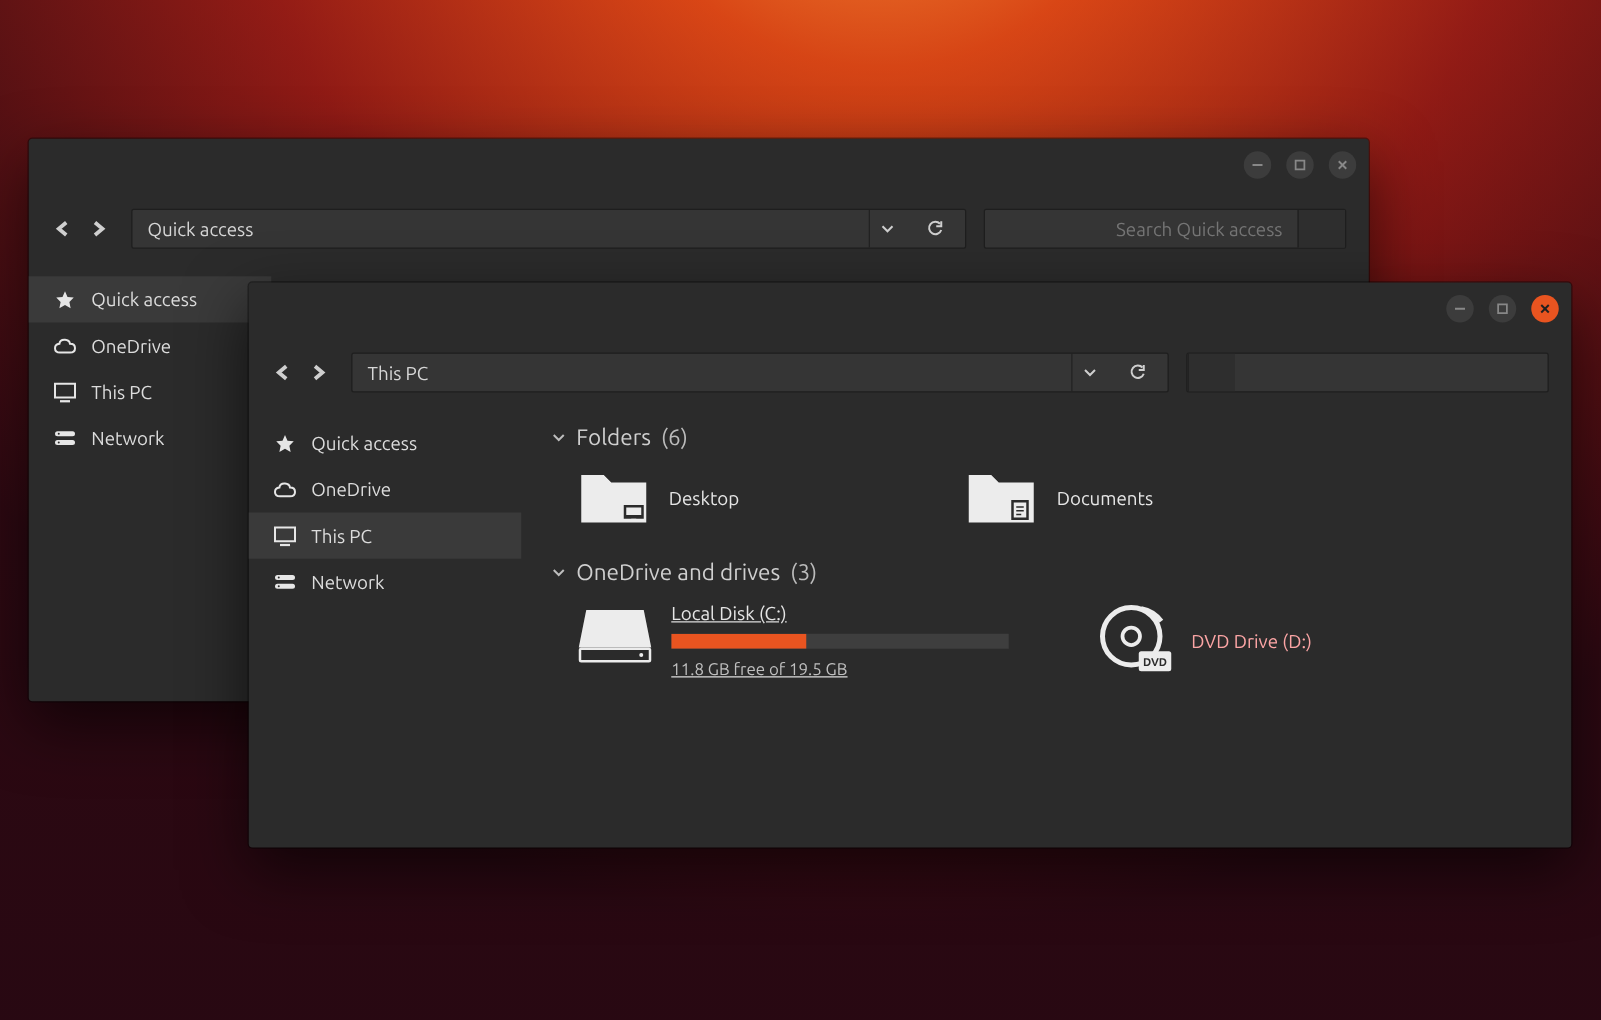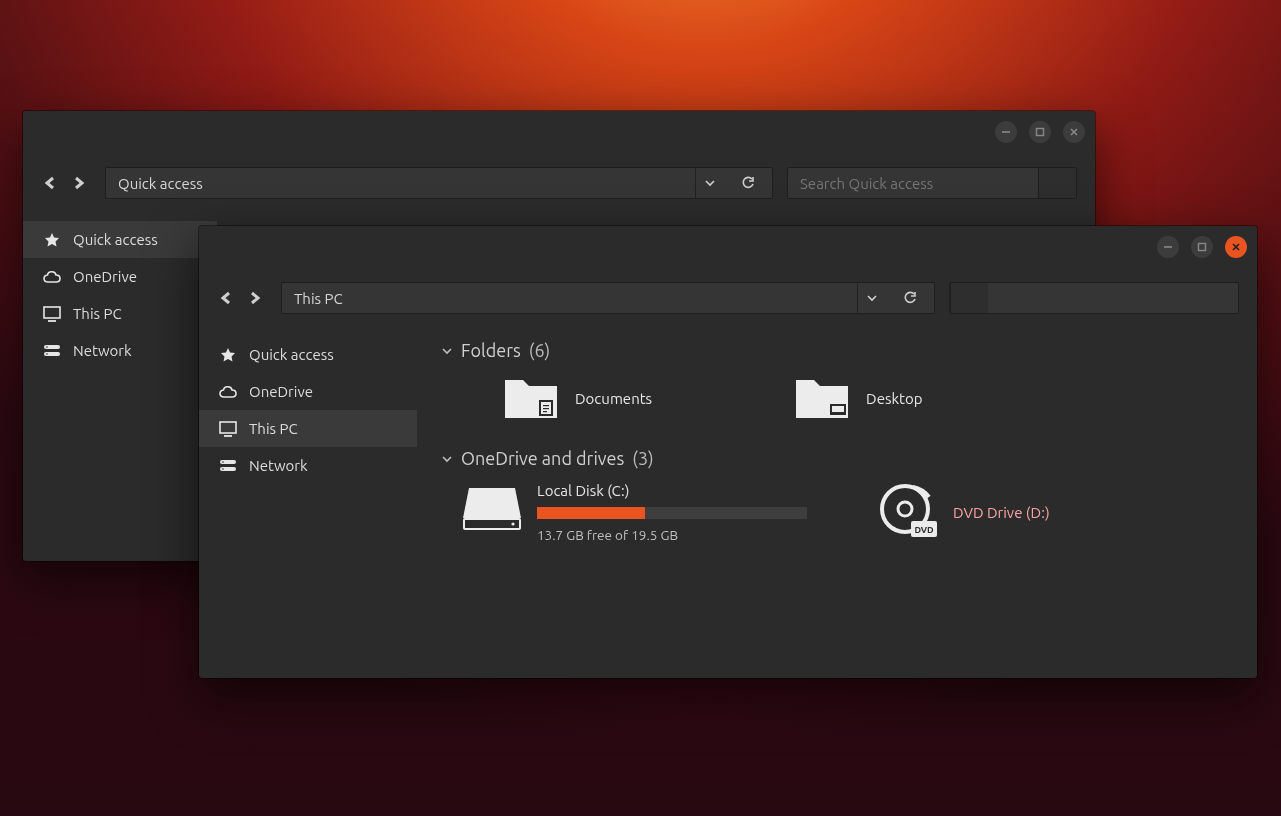--- a/index.html
+++ b/index.html
@@ -89,20 +89,21 @@
     width:290px;
   }
   .searchbar input {
     flex:1;
     background:transparent;
     border:none;
     outline:none;
     color:#aaa;
     font-size:15px;
     padding:0 12px;
+    text-align:right;
   }
   .searchbar .btn{
     width:38px; height:100%;
     background:#2e2e2e;
     border-left:1px solid #1f1f1f;
     cursor:pointer;
   }
 
   .body {
     display:flex;
@@ -148,21 +149,21 @@
     cursor:pointer;
     color:#e6e6e6;
     font-size:15px;
   }
   .folder-icn { width:60px; height:48px; position:relative; }
 
   .drive {
     display:flex; align-items:flex-start; gap:14px;
     cursor:pointer;
   }
-  .drive-body { display:flex; flex-direction:column; gap:8px; min-width:270px; }
+  .drive-body { display:flex; flex-direction:column; gap:8px; min-width:270px;text-decoration:underline; }
   .drive-title { color:#e6e6e6; font-size:15px; }
   .drive-sub { color:#bfbfbf; font-size:13.5px; }
   .cap {
     width:100%; height:12px; border-radius:0;
     background:#3e3e3e;
     overflow:hidden;
   }
   .cap .fill { height:100%; background:#e95420; }
 
   .dvd-label { color:#fca5a5; font-size:15px; }
@@ -381,45 +382,45 @@
         <span>
           <svg width="12" height="12">
               <path d="M2 4 L6 8 L10 4" fill="none" stroke="#bdbdbd" stroke-width="1.6"></path>
             </svg>
         </span>
         <span>Folders</span>
         <span class="count">(6)</span>
       </div>
 
       <div class="items-row">
+        <div class="folder">
+          <span class="folder-icn">
+            <svg width="60" height="48" viewBox="0 0 60 48">
+              <path d="M4 12 L4 6 L22 6 L28 12 L56 12 L56 44 L4 44 Z" fill="#ececec"></path>
+              <rect x="38" y="30" width="16" height="11" fill="#2b2b2b"></rect>
+              <rect x="40" y="32" width="12" height="6" fill="#ececec"></rect>
+              <rect x="44" y="41" width="4" height="2" fill="#ececec"></rect>
+            </svg>
+          </span>
+          <span>Desktop</span>
+        </div>
+
         <div class="folder" style="margin-left:40px;">
           <span class="folder-icn">
             <svg width="60" height="48" viewBox="0 0 60 48">
               <path d="M4 12 L4 6 L22 6 L28 12 L56 12 L56 44 L4 44 Z" fill="#ececec"></path>
               <rect x="38" y="26" width="14" height="16" fill="#2b2b2b"></rect>
               <rect x="40" y="28" width="10" height="12" fill="#ececec"></rect>
               <rect x="42" y="31" width="6" height="1.2" fill="#2b2b2b"></rect>
               <rect x="42" y="34" width="6" height="1.2" fill="#2b2b2b"></rect>
               <rect x="42" y="37" width="4" height="1.2" fill="#2b2b2b"></rect>
             </svg>
           </span>
           <span>Documents</span>
         </div>
-
-        <div class="folder">
-          <span class="folder-icn">
-            <svg width="60" height="48" viewBox="0 0 60 48">
-              <path d="M4 12 L4 6 L22 6 L28 12 L56 12 L56 44 L4 44 Z" fill="#ececec"></path>
-              <rect x="38" y="30" width="16" height="11" fill="#2b2b2b"></rect>
-              <rect x="40" y="32" width="12" height="6" fill="#ececec"></rect>
-              <rect x="44" y="41" width="4" height="2" fill="#ececec"></rect>
-            </svg>
-          </span>
-          <span>Desktop</span>
-        </div>
       </div>
 
       <div class="group-hdr" style="margin-top:18px;">
         <span>
           <svg width="12" height="12">
               <path d="M2 4 L6 8 L10 4" fill="none" stroke="#bdbdbd" stroke-width="1.6"></path>
             </svg>
         </span>
         <span>OneDrive and drives</span>
         <span class="count">(3)</span>
@@ -433,21 +434,21 @@
               <rect x="2" y="36" width="58" height="12" rx="2" fill="#ececec"></rect>
               <rect x="4" y="38" width="54" height="8" fill="#2b2b2b"></rect>
               <circle cx="52" cy="42" r="1.6" fill="#ececec"></circle>
             </svg>
           </span>
           <div class="drive-body">
             <span class="drive-title">Local Disk (C:)</span>
             <div class="cap">
               <div class="fill" id="local-fill" style="width: 40%;"></div>
             </div>
-            <span class="drive-sub">13.7 GB free of 19.5 GB</span>
+            <span class="drive-sub">11.8 GB free of 19.5 GB</span>
           </div>
         </div>
 
         <div class="drive" style="align-items:center;">
           <span>
             <svg width="62" height="56" viewBox="0 0 62 56">
               <circle cx="28" cy="26" r="23" fill="none" stroke="#ececec" stroke-width="4"></circle>
               <circle cx="28" cy="26" r="7" fill="none" stroke="#ececec" stroke-width="3"></circle>
               <path d="M52 14 A26 26 0 0 0 36 4" fill="none" stroke="#ececec" stroke-width="4"></path>
               <rect x="34" y="38" width="26" height="16" rx="2" fill="#ececec"></rect>

